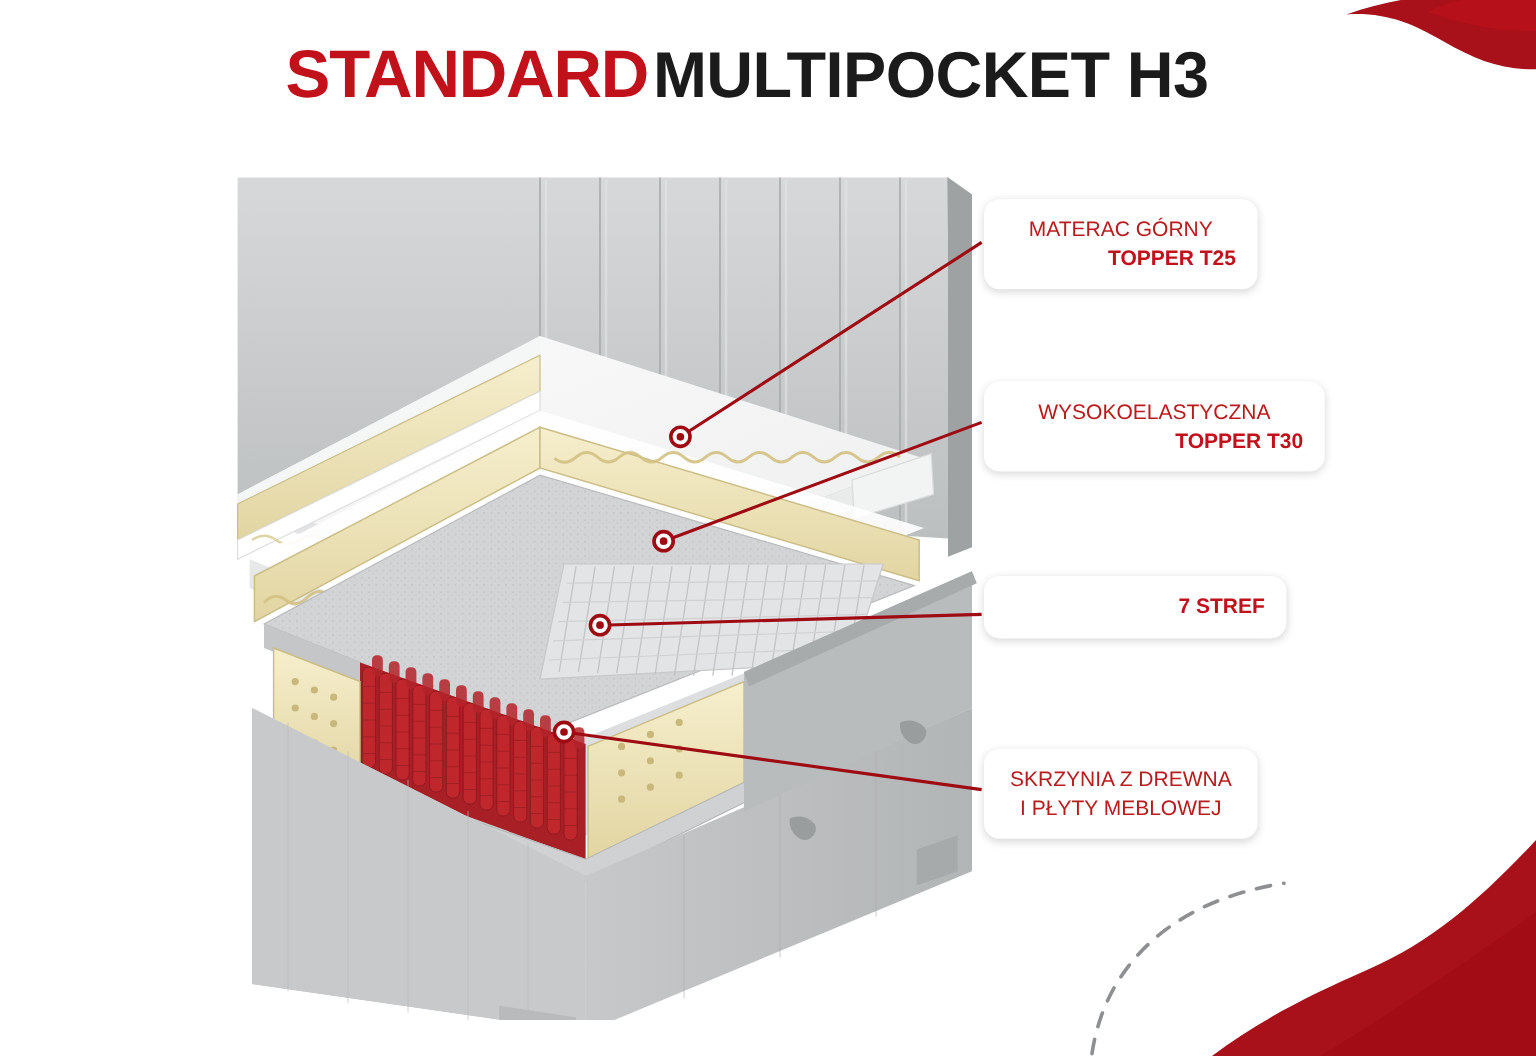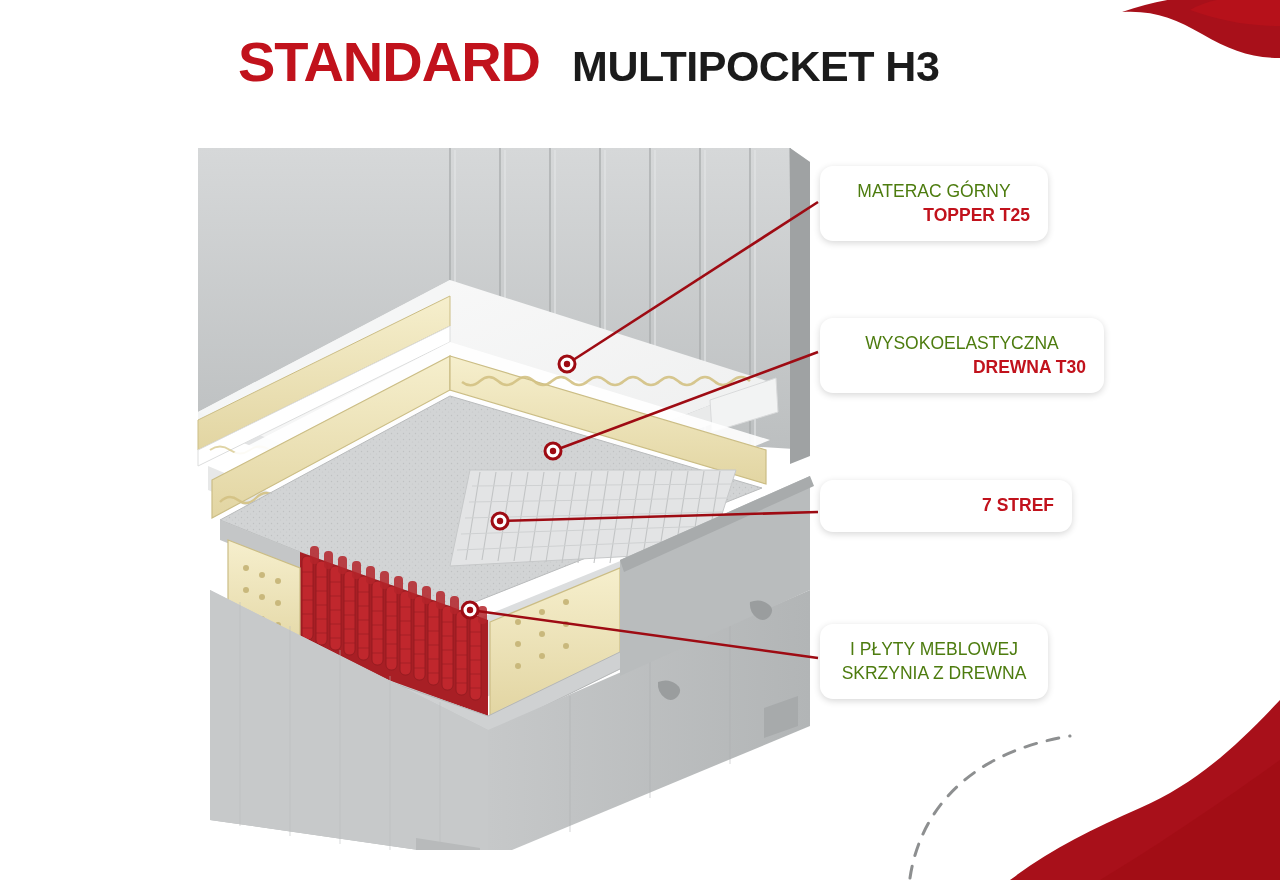--- a/index.html
+++ b/index.html
@@ -16,50 +16,50 @@
   
   .swoosh { position: absolute; pointer-events: none; }
   #swoosh-top { top: -4px; right: 0; }
   #swoosh-bottom { bottom: 0; right: 0; }
   #dashed-arc { bottom: 0; right: 120px; }
 
   
   .title-wrap {
     position: absolute;
     left: 238px; top: 34px;
-    display: flex; align-items: baseline; gap: 32px;
+    display: flex; align-items: baseline; gap: 4px;
     white-space: nowrap;
   }
   .title-main {
     font-size: 56px; font-weight: bold; letter-spacing: -1px;
     color: #c1121c; line-height: 1;
   }
   .title-sub {
-    font-size: 43px; font-weight: bold; letter-spacing: -0.5px;
+    font-size: 54px; font-weight: bold; letter-spacing: -0.5px;
     color: #1b1b1b; line-height: 1;
   }
 
   
   #bed-illustration { position: absolute; left: 150px; top: 120px; }
 
   
   .callout {
     position: absolute;
     background: #ffffff;
     border-radius: 13px;
     box-shadow: 0 2px 7px rgba(0,0,0,0.16);
     padding: 14px 18px;
     text-align: center;
     font-size: 17.5px;
     color: #232323;
     line-height: 1.35;
     white-space: nowrap;
   }
   .callout .hl { color: #c1121c; font-weight: bold; text-align: right; }
-  .callout .pl { color: #4d7c0f; font-weight: normal; }
+  .callout .pl { color: #b91c1c; font-weight: normal; }
 
   #callout-topper   { left: 820px; top: 166px;  width: 228px; }
   #callout-foam     { left: 820px; top: 318px;  width: 284px; }
   #callout-zones    { left: 820px; top: 480px;  width: 252px; }
   #callout-box      { left: 820px; top: 624px;  width: 228px; }
 
   
   #leaders { position: absolute; left: 0; top: 0; }
 </style>
 </head>
@@ -375,25 +375,25 @@
     </g>
   </svg>
 
   <div class="callout" id="callout-topper">
     <div class="pl">MATERAC GÓRNY</div>
     <div class="hl">TOPPER T25</div>
   </div>
 
   <div class="callout" id="callout-foam">
     <div class="pl">WYSOKOELASTYCZNA</div>
-    <div class="hl">DREWNA T30</div>
+    <div class="hl">TOPPER T30</div>
   </div>
 
   <div class="callout" id="callout-zones">
     <div class="hl">7 STREF</div>
   </div>
 
   <div class="callout" id="callout-box">
+    <div class="pl">SKRZYNIA Z DREWNA</div>
     <div class="pl">I PŁYTY MEBLOWEJ</div>
-    <div class="pl">SKRZYNIA Z DREWNA</div>
   </div>
 
 </div>
 
 </body></html>

